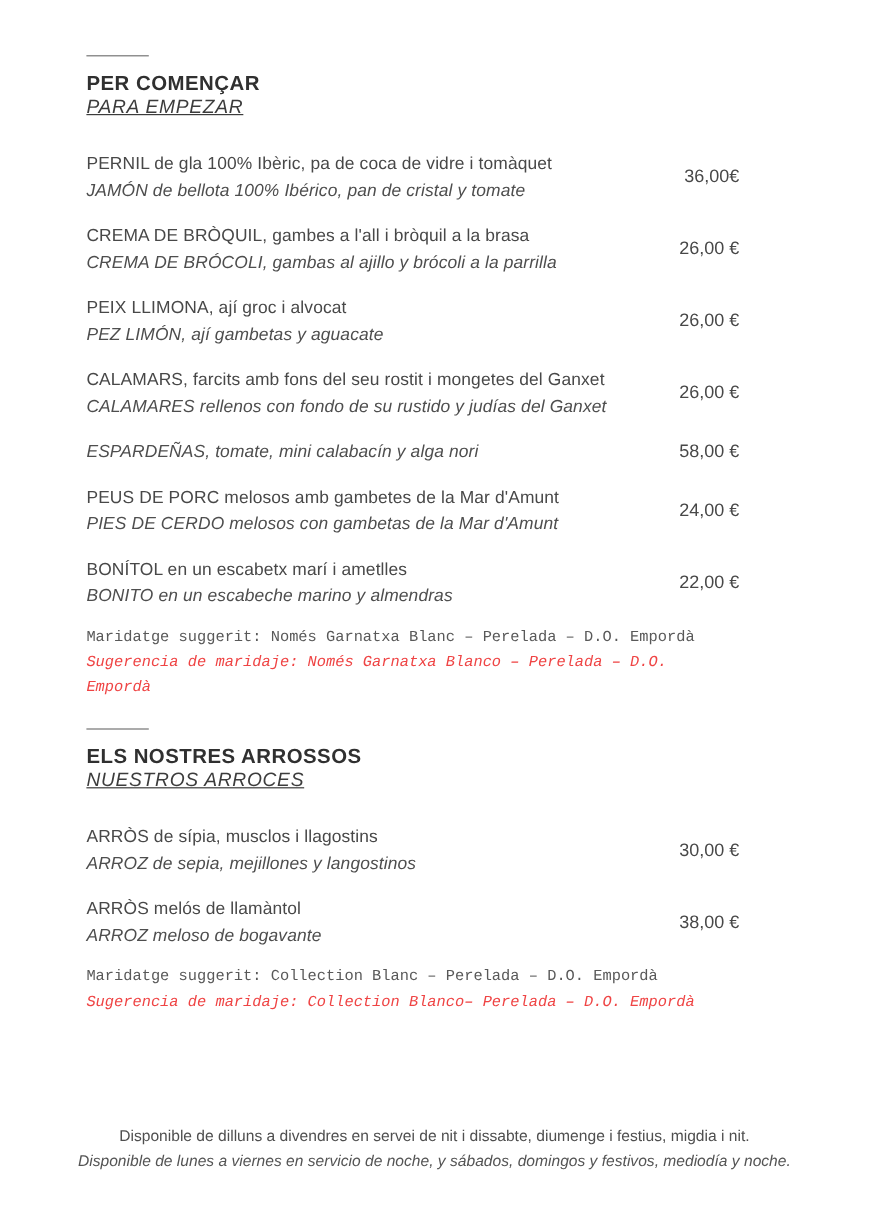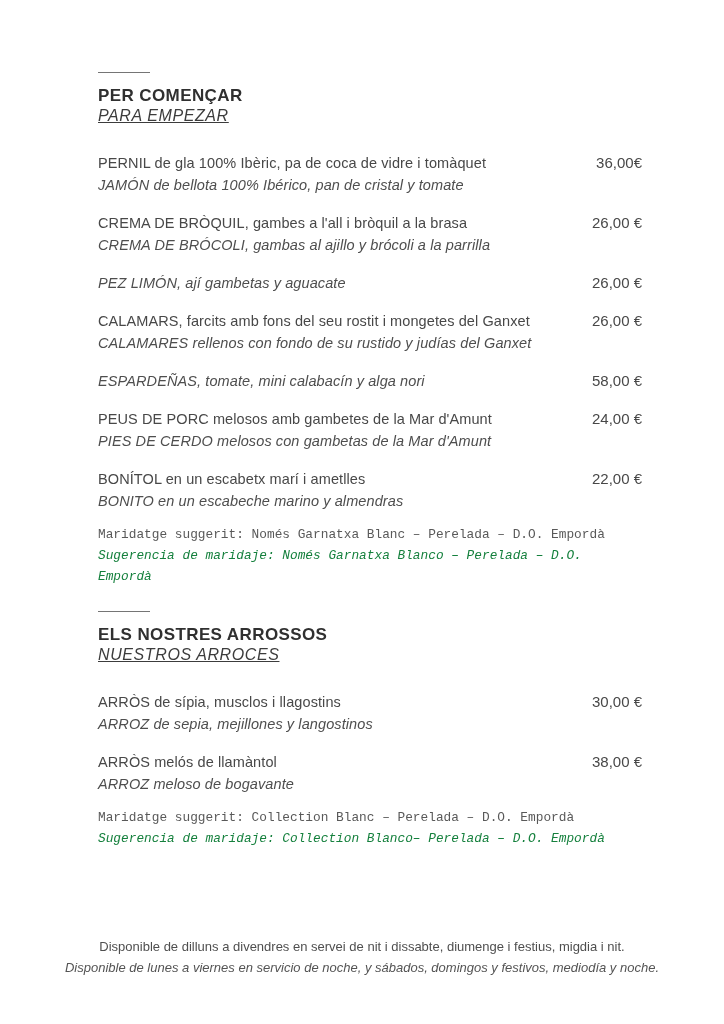--- a/index.html
+++ b/index.html
@@ -16,24 +16,24 @@
   }
   .page {
     position: relative;
     width: 724px;
     height: 1024px;
     background: #ffffff;
     overflow: hidden;
   }
   .content {
     position: absolute;
-    left: 98px;
+    left: 72px;
     top: 0;
     width: 544px;
-    padding-top: 72px;
+    padding-top: 46px;
   }
   .divider {
     width: 52px;
     height: 0;
     border-top: 1.5px solid #757575;
   }
   .divider.second {
     margin-top: 24px;
   }
   .section-title {
@@ -51,21 +51,21 @@
     letter-spacing: 0.6px;
     color: #3c3c3c;
     text-decoration: underline;
   }
   .items {
     margin-top: 26px;
   }
   .item {
     display: flex;
     justify-content: space-between;
-    align-items: flex-start;
+    align-items: center;
     margin-bottom: 16px;
   }
   .item-names {
     flex: 1 1 auto;
     padding-right: 12px;
   }
   .name-ca {
     font-size: 14.5px;
     line-height: 22px;
     letter-spacing: 0.1px;
@@ -91,21 +91,21 @@
   }
   .pairing-ca {
     font-size: 12.8px;
     line-height: 21px;
     color: #595959;
   }
   .pairing-es {
     font-size: 12.8px;
     font-style: italic;
     line-height: 21px;
-    color: #15803d;
+    color: #ef4444;
   }
   .footer {
     position: absolute;
     left: 0;
     top: 936px;
     width: 724px;
     text-align: center;
   }
   .footer-ca {
     font-size: 13px;
@@ -142,20 +142,21 @@
         <div class="item">
           <div class="item-names">
             <div class="name-ca">CREMA DE BRÒQUIL, gambes a l'all i bròquil a la brasa</div>
             <div class="name-es">CREMA DE BRÓCOLI, gambas al ajillo y brócoli a la parrilla</div>
           </div>
           <div class="price">26,00 €</div>
         </div>
 
         <div class="item">
           <div class="item-names">
+            <div class="name-ca">PEIX LLIMONA, ají groc i alvocat</div>
             <div class="name-es">PEZ LIMÓN, ají gambetas y aguacate</div>
           </div>
           <div class="price">26,00 €</div>
         </div>
 
         <div class="item">
           <div class="item-names">
             <div class="name-ca">CALAMARS, farcits amb fons del seu rostit i mongetes del Ganxet</div>
             <div class="name-es">CALAMARES rellenos con fondo de su rustido y judías del Ganxet</div>
           </div>

